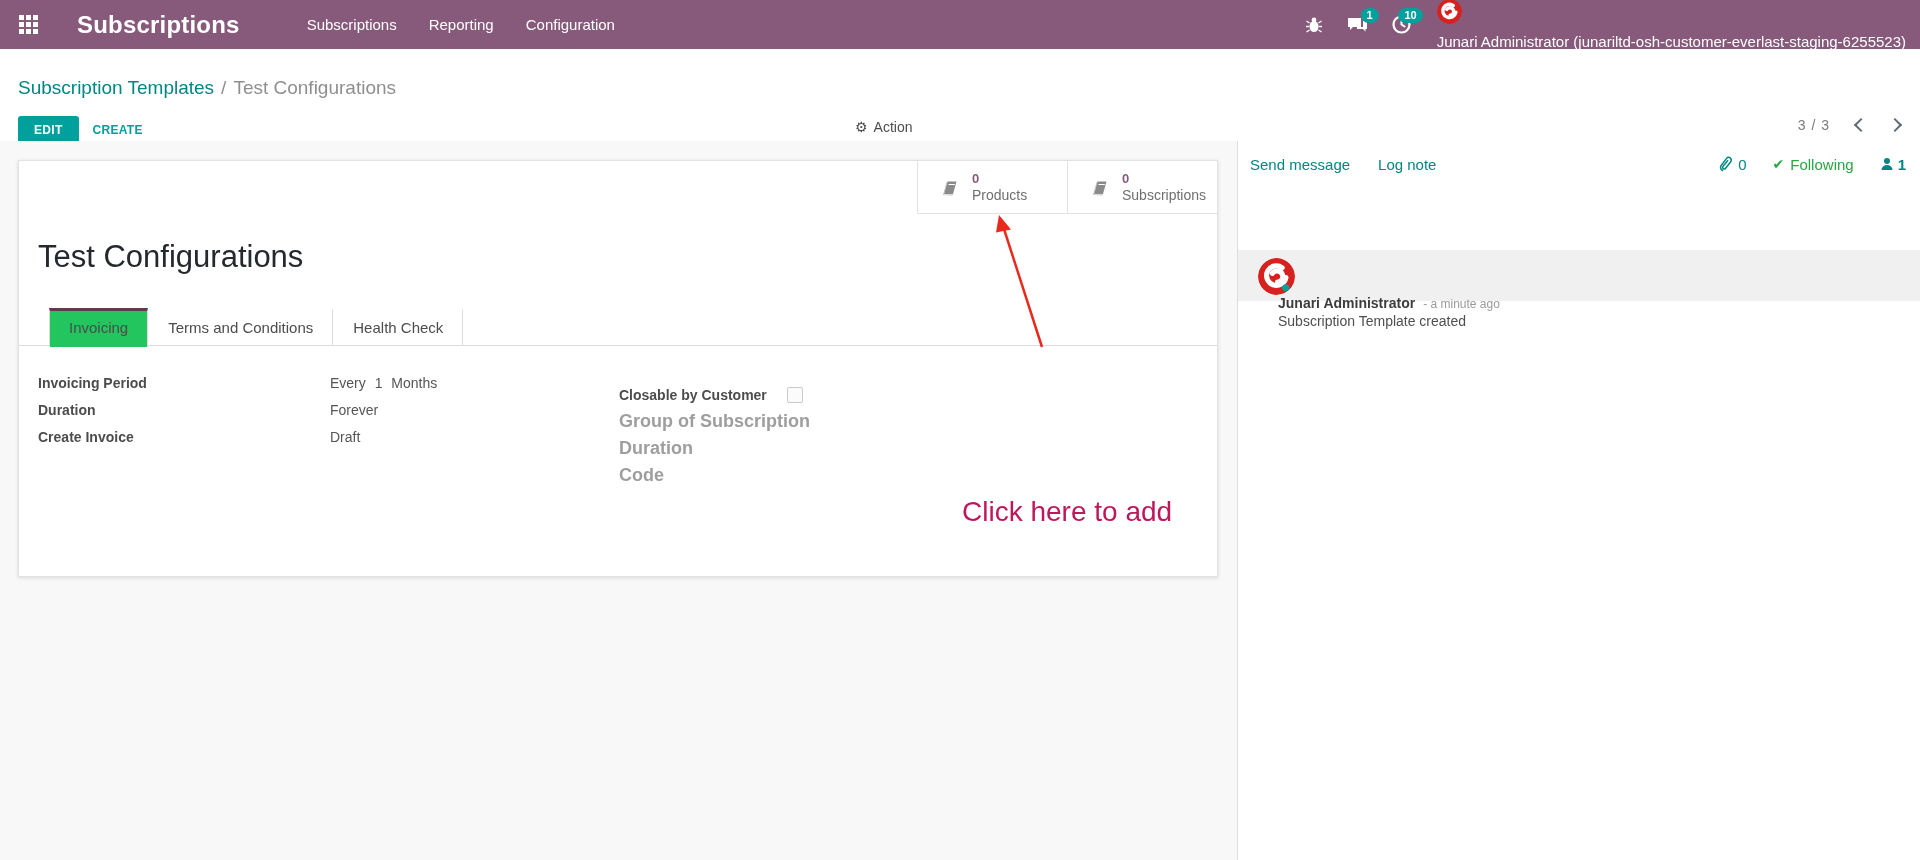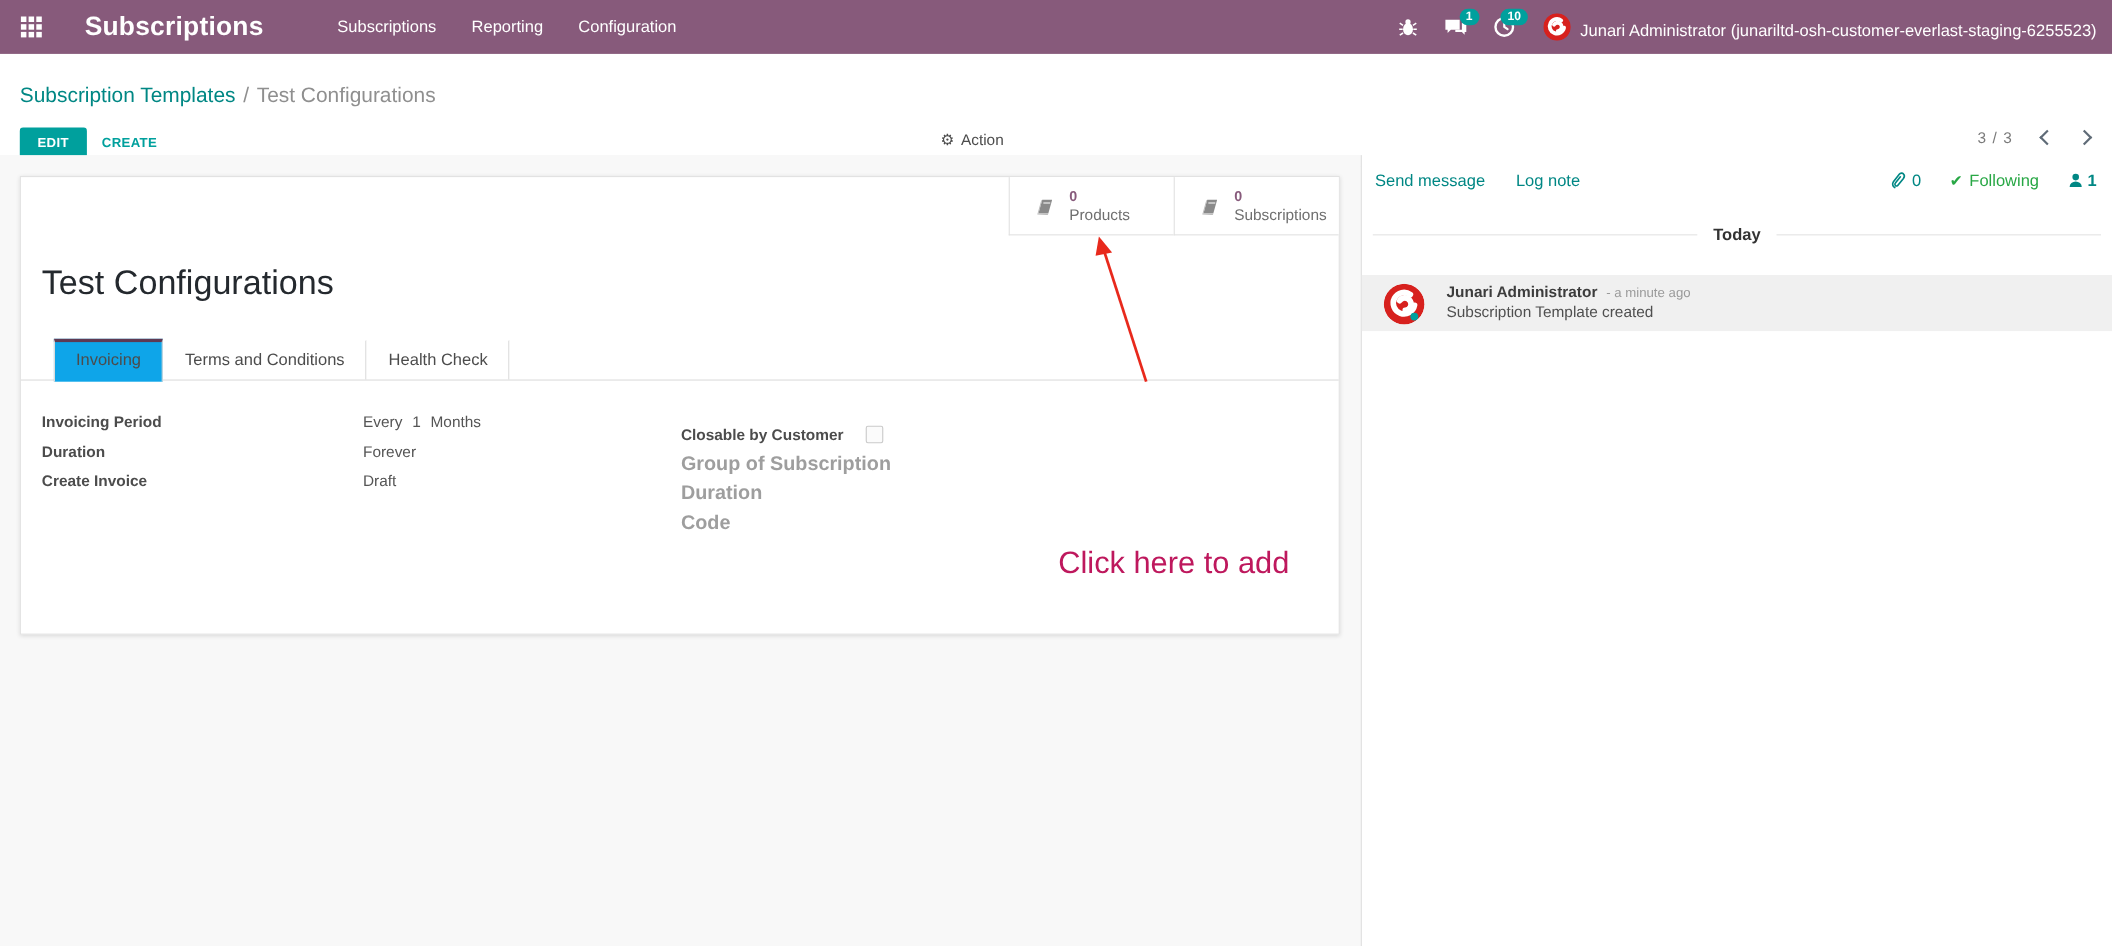--- a/index.html
+++ b/index.html
@@ -12,21 +12,21 @@
   .apps-grid { width:20px; height:20px; margin-left:19px;
     display:grid; grid-template-columns:repeat(3,5px); grid-template-rows:repeat(3,5px); gap:2px; cursor:pointer;}
   .apps-grid span{ background:#fff; }
   .brand { font-size:24px; font-weight:bold; margin-left:38px; letter-spacing:.2px; cursor:pointer;}
   .nav-menus { display:flex; margin-left:55px; gap:8px; }
   .nav-menu { font-size:15px; padding:6px 12px; cursor:pointer; border-radius:2px;}
   .nav-right { position:absolute; right:14px; display:flex; align-items:center; gap:10px; }
   .systray-item { position:relative; width:34px; height:30px; display:flex; align-items:center; justify-content:center; cursor:pointer;}
   .badge { position:absolute; top:-2px; right:-4px; background:#00A09D; color:#fff;
     font-size:11px; font-weight:bold; border-radius:9px; padding:1px 6px; line-height:13px;}
-  .user-block{ display:flex; align-items:flex-end; gap:9px; cursor:pointer; margin-left:8px;}
+  .user-block{ display:flex; align-items:flex-start; gap:9px; cursor:pointer; margin-left:8px;flex-direction:column;}
   .logo-avatar{ width:25px; height:25px; border-radius:50%; }
   .user-name{ font-size:15px; }
 
   
   .control-panel{ position:absolute; left:0; top:61px; width:1920px; height:91px;
     background:#fff; border-bottom:1px solid #ebebeb;text-decoration:underline;}
   .breadcrumb{ position:absolute; left:18px; top:16px; font-size:19px; color:#8f8f8f;}
   .breadcrumb .bc-parent{ color:#008784; cursor:pointer;}
   .bc-sep{ margin:0 7px; }
   .cp-buttons{ position:absolute; left:18px; top:55px; display:flex; align-items:center; gap:14px;}
@@ -55,21 +55,21 @@
   .stat-txt{ display:flex; flex-direction:column; line-height:16px;}
   .stat-value{ font-size:13px; font-weight:bold; color:#875A7B;}
   .stat-label{ font-size:14px; color:#6f6f6f;}
 
   .sheet-title{ position:absolute; left:19px; top:78px; font-size:31px; color:#24292e; font-weight:400;}
 
   .tabs{ position:absolute; left:0; top:147px; width:100%; height:38px; border-bottom:1px solid #dcdcdc;
     display:flex; padding-left:30px;}
   .tab{ font-size:15px; color:#4c4c4c; padding:0 19px; line-height:35px; cursor:pointer;
     border:1px solid transparent; border-bottom:none; position:relative; top:0;}
-  .tab.active{ background:#0ea5e9; border-color:#dcdcdc; border-top:3px solid #5e3a53;
+  .tab.active{ background:#22c55e; border-color:#dcdcdc; border-top:3px solid #5e3a53;
     height:39px; line-height:33px;}
   .tab:not(.active){ border-right:1px solid #dcdcdc; margin-top:1px;}
 
   .fields{ position:absolute; left:0; top:208px; width:100%; }
   .fgroup-left{ position:absolute; left:19px; top:0; width:560px;}
   .frow{ display:flex; height:27px; align-items:center; font-size:14px;}
   .flabel{ width:292px; font-weight:bold; color:#4c4c4c;}
   .fvalue{ color:#555; word-spacing:5px;}
   .fgroup-right{ position:absolute; left:600px; top:12px; width:420px;}
   .frow-right{ display:flex; height:27px; align-items:center; font-size:14px;}
@@ -92,21 +92,21 @@
   .attach-btn{ display:flex; align-items:center; gap:5px; color:#008784; font-size:15px; cursor:pointer;}
   .follow-btn{ display:flex; align-items:center; gap:6px; color:#28a745; font-size:15px; cursor:pointer;}
   .follow-check{ font-size:14px; }
   .followers-btn{ display:flex; align-items:center; gap:4px; color:#008784; font-size:15px; font-weight:bold; cursor:pointer;}
 
   .date-divider{ position:absolute; left:0; top:64px; width:100%; display:flex; align-items:center; padding:0 10px;}
   .date-divider .line{ flex:1; height:1px; background:#e3e3e3;}
   .date-label{ font-size:15px; font-weight:bold; color:#333; padding:0 14px;}
 
   .message{ position:absolute; left:0; top:109px; width:100%; height:51px; background:#f0f0f0;
-    display:flex; padding:7px 12px 0 20px;}
+    display:flex; padding:7px 12px 0 20px;flex-direction:column;}
   .msg-avatar{ width:37px; height:37px; border-radius:50%; flex:none; margin-top:1px;}
   .msg-body{ margin-left:20px; }
   .msg-head{ display:flex; align-items:baseline; gap:8px;}
   .msg-author{ font-size:14px; font-weight:bold; color:#3c3c3c; cursor:pointer;}
   .msg-time{ font-size:12px; color:#9a9a9a;}
   .msg-text{ font-size:14px; color:#4f4f4f; margin-top:2px;}
 
   svg .ic{ fill:none; stroke-linecap:round; stroke-linejoin:round; }
 </style>
 </head>
@@ -281,25 +281,20 @@
       <span class="followers-btn">
         <svg width="14" height="14" viewBox="0 0 14 14">
           <circle cx="7" cy="4" r="3" fill="#008784"></circle>
           <path d="M1.5 13 a5.5 5 0 0 1 11 0 z" fill="#008784"></path>
         </svg>
         <span>1</span>
       </span>
     </span>
   </div>
 
-  <div class="date-divider">
-    <span class="line"></span>
-    <span class="date-label">Today</span>
-    <span class="line"></span>
-  </div>
 
   <div class="message">
     <svg class="msg-avatar" viewBox="0 0 36 36">
       <circle cx="18" cy="18" r="18" fill="#D7211E"></circle>
       <path d="M23.5 9.5 A 9.5 9.5 0 1 0 27.2 19" fill="none" stroke="#fff" stroke-width="5" stroke-linecap="round"></path>
       <path d="M14 15 a 5.5 5.5 0 1 1 5 8.5" fill="none" stroke="#fff" stroke-width="5" stroke-linecap="round"></path>
       <circle cx="27" cy="29" r="3.5" fill="#00A09D"></circle>
     </svg>
     <div class="msg-body">
       <div class="msg-head">

